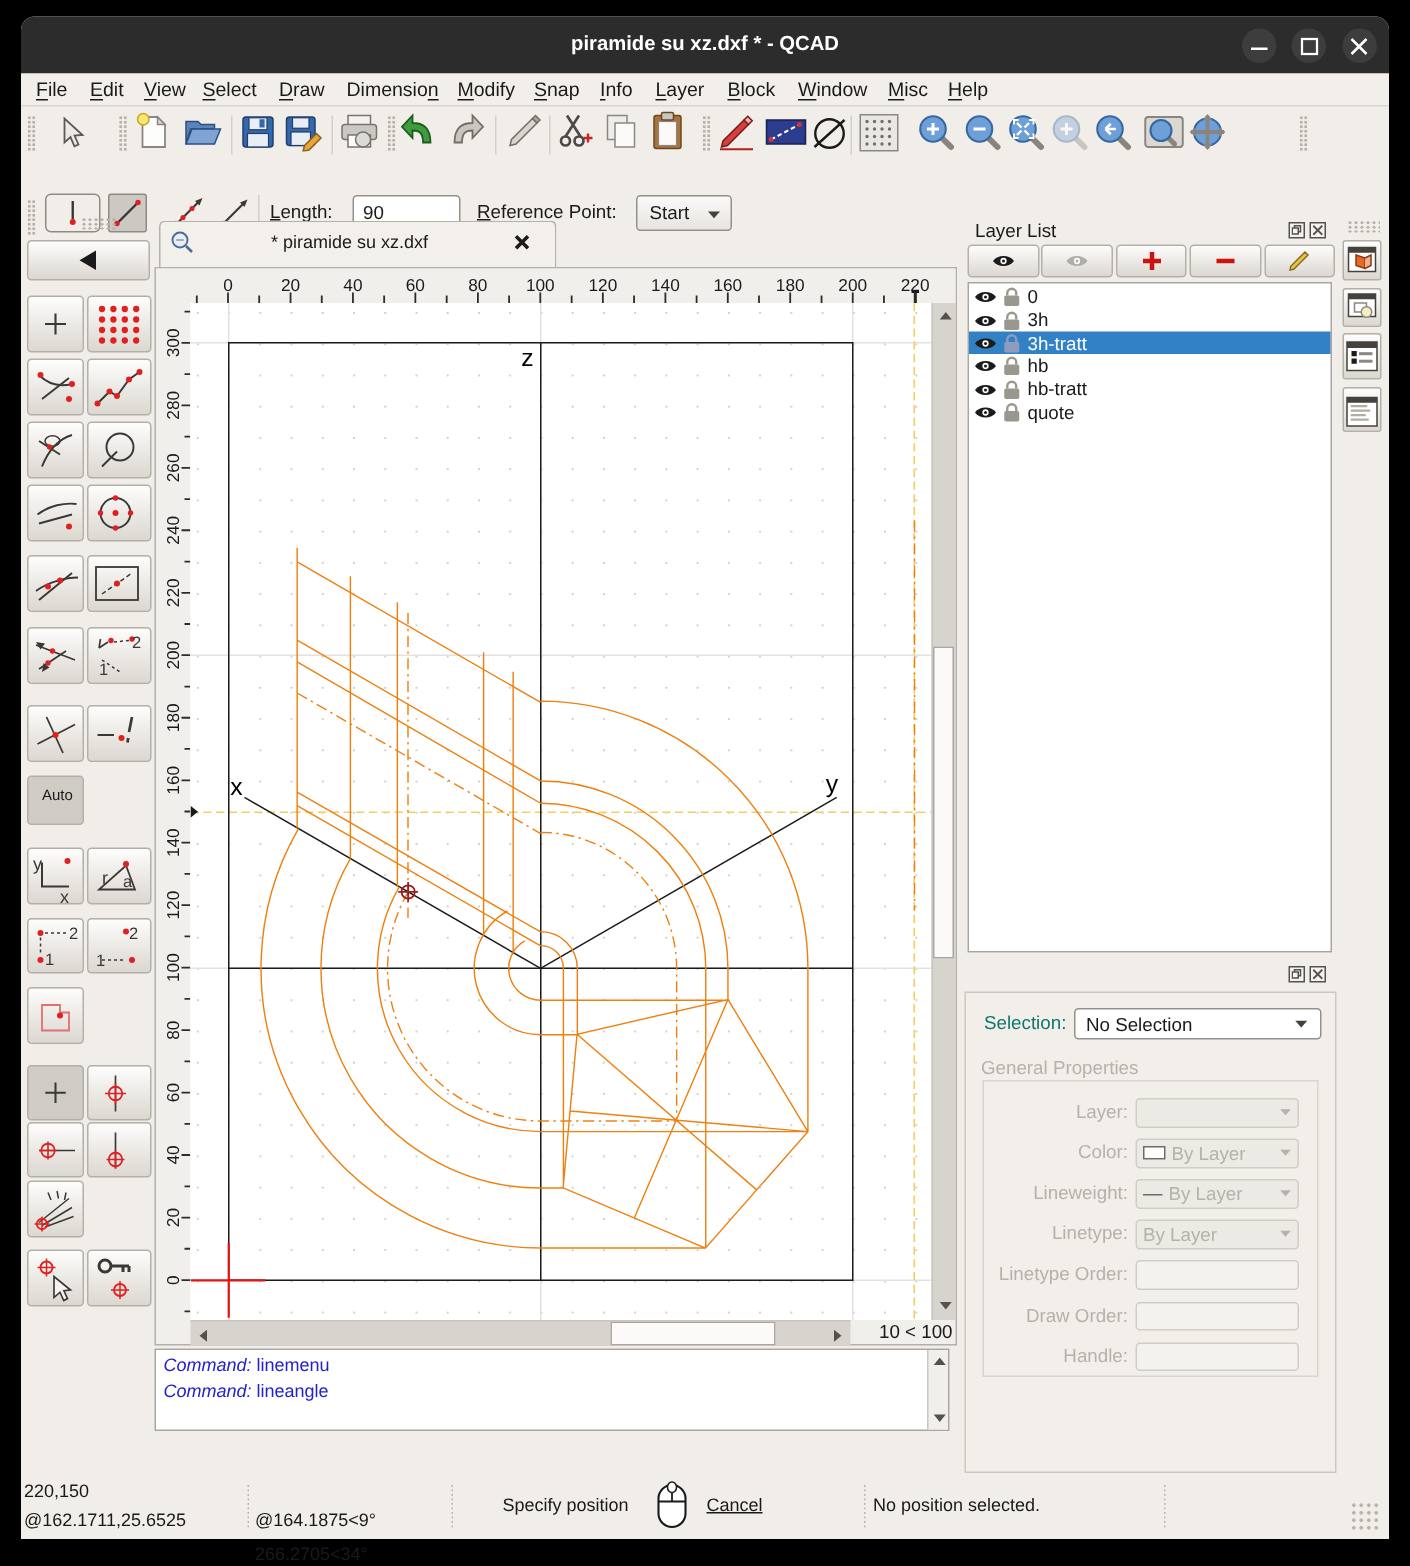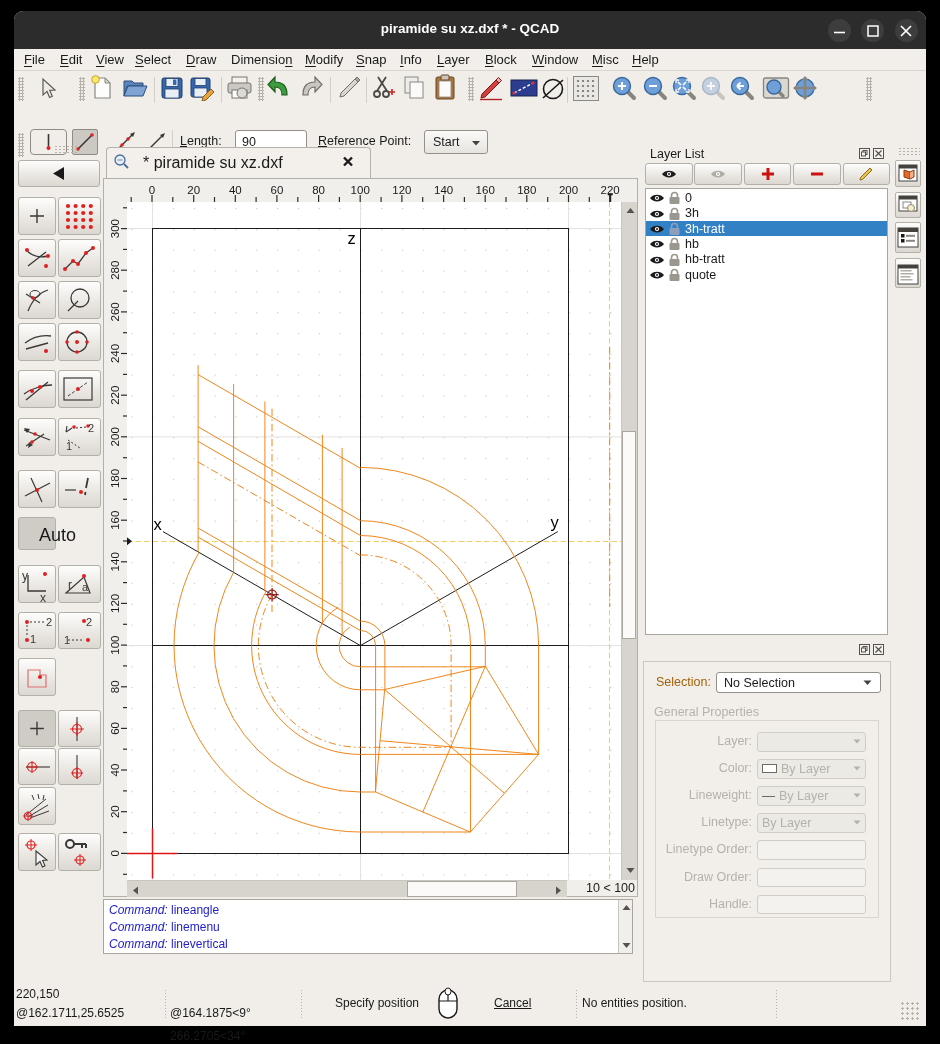--- a/index.html
+++ b/index.html
@@ -356,21 +356,21 @@
         <path d="M7 26 L32 13 M13 8 L24 32" stroke="#3a3836" stroke-width="1.2"></path>
         <circle cx="19" cy="20" r="2" fill="#e02020"></circle>
       </svg>
       <div class="btn" style="left:43.6px;top:327px;width:43px;height:38px;"></div>
       <svg class="abs" style="left:43.6px;top:327px;" width="43" height="38" viewBox="0 0 43 38">
         <path d="M7 20 L18 20" stroke="#3a3836" stroke-width="1.2"></path>
         <circle cx="23" cy="22" r="2" fill="#e02020"></circle>
         <path d="M30 8 L28 18 M27.5 22 L27 25" stroke="#3a3836" stroke-width="1.8"></path>
       </svg>
       <div class="btn pressed" style="left:4px;top:374px;width:38px;height:33px;"></div>
-      <div class="abs" style="left:25px;top:382px;font-size:18px;color:#1a1a1a;">Auto</div>
+      <div class="abs" style="left:14px;top:382px;font-size:10px;color:#1a1a1a;">Auto</div>
       <div class="btn" style="left:4px;top:422px;width:38px;height:38px;"></div>
       <svg class="abs" style="left:4px;top:422px;" width="38" height="38" viewBox="0 0 38 38">
         <path d="M10 10 L10 26 L28 26" stroke="#3a3836" stroke-width="1.3" fill="none"></path>
         <text x="4" y="15" font-size="12" fill="#3a3836">y</text>
         <text x="22" y="37" font-size="12" fill="#3a3836">x</text>
         <circle cx="27" cy="9" r="2" fill="#e02020"></circle>
       </svg>
       <div class="btn" style="left:43.6px;top:422px;width:43px;height:38px;"></div>
       <svg class="abs" style="left:43.6px;top:422px;" width="43" height="38" viewBox="0 0 43 38">
         <path d="M8 28 L32 28 L26 12 Z" stroke="#3a3836" stroke-width="1.2" fill="none"></path>
@@ -443,21 +443,21 @@
       </svg>
     </div>
   <div id="mdi">
     <div id="tabbar">
       <div class="abs" style="left:3px;top:4px;width:265px;height:31px;background:#f3f0eb;border:1px solid #b5b2ab;border-bottom:none;border-radius:4px 4px 0 0;"></div>
       <svg class="abs" style="left:9px;top:9px;" width="19" height="19" viewBox="0 0 19 19">
         <circle cx="8" cy="8" r="5" fill="#e8eef6" stroke="#4a6d99" stroke-width="1.3"></circle>
         <line x1="12" y1="12" x2="16" y2="16" stroke="#4a6d99" stroke-width="1.8"></line>
           <line x1="5.5" y1="8" x2="10.5" y2="8" stroke="#4a6d99" stroke-width="0.8"></line>
       </svg>
-      <div class="abs" style="left:40px;top:11px;width:180px;text-align:left;font-size:16px;color:#1a1a1a;">* piramide su xz.dxf</div>
+      <div class="abs" style="left:40px;top:11px;width:180px;text-align:center;font-size:12px;color:#1a1a1a;">* piramide su xz.dxf</div>
       <svg class="abs" style="left:238px;top:11px;" width="14" height="14" viewBox="0 0 14 14">
         <path d="M3 3.5 L11 11.5 M11 3.5 L3 11.5" stroke="#1c1b1a" stroke-width="2.4"></path>
       </svg>
     </div>
     <div id="view">
 
       <div id="hruler" class="abs" style="left:0;top:0;width:533px;height:23px;background:#f1efeb;">
           <svg class="abs" style="left:0;top:0;" width="533" height="23" viewBox="0 0 533 23">
             <line x1="27.2" y1="18" x2="27.2" y2="23" stroke="#2e2c29" stroke-width="1.2"></line>
             <line x1="503.7" y1="15.5" x2="508.7" y2="15.5" stroke="#1a1a1a" stroke-width="1.6"></line>
@@ -617,23 +617,22 @@
           </svg>
         <div class="abs" style="left:280px;top:0px;width:110px;height:16px;background:#fbfaf8;border:1px solid #aaa7a1;"></div>
         <svg class="abs" style="left:428px;top:5px;" width="7" height="9">
             <path d="M1 0.5 L6 4.5 L1 8.5 Z" fill="#55524e"></path>
           </svg>
       </div>
       <div class="abs" style="left:482px;top:702px;width:50px;height:16px;font-size:12.5px;color:#1a1a1a;">10 &lt; 100</div>
     </div>
 
     <div class="abs" style="left:0;top:756px;width:530px;height:55px;background:#fff;border:1px solid #a9a6a0;font-size:12px;color:#2222cc;">
+      <div style="margin:3px 0 0 5px;"><i>Command: </i>linemenu</div>
       <div style="margin:3px 0 0 5px;"><i>Command: </i>lineangle</div>
-      <div style="margin:3px 0 0 5px;"><i>Command: </i>linemenu</div>
-      <div style="margin:3px 0 0 5px;"><i>Command: </i>linevertical</div>
       <div class="abs" style="left:514px;top:0;width:14px;height:53px;background:#f1efeb;border-left:1px solid #c9c6c0;">
         <svg class="abs" style="left:3px;top:4px;" width="9" height="7">
             <path d="M0.5 6 L4.5 1 L8.5 6 Z" fill="#55524e"></path>
           </svg>
         <svg class="abs" style="left:3px;top:42px;" width="9" height="7">
             <path d="M0.5 1 L4.5 6 L8.5 1 Z" fill="#55524e"></path>
           </svg>
       </div>
     </div>
 
@@ -739,21 +738,21 @@
       <div class="abs" style="left:219px;top:501px;width:11px;height:11px;border:1px solid #55524e;background:#f5f3ef;"></div>
       <div class="abs" style="left:233px;top:501px;width:11px;height:11px;border:1px solid #55524e;background:#f5f3ef;"></div>
       <svg class="abs" style="left:221px;top:503px;" width="7" height="7">
         <rect x="2" y="0.5" width="4" height="4" fill="none" stroke="#55524e"></rect>
         <rect x="0.5" y="2" width="4" height="4" fill="#f5f3ef" stroke="#55524e"></rect>
       </svg>
       <svg class="abs" style="left:235px;top:503px;" width="7" height="7">
         <path d="M0.5 0.5 L6.5 6.5 M6.5 0.5 L0.5 6.5" stroke="#55524e" stroke-width="1.2"></path>
       </svg>
       <div class="abs" style="left:3px;top:518px;width:248px;height:321px;background:#f2efeb;border:1px solid #cbc8c2;"></div>
-      <div class="abs" style="left:16px;top:532px;font-size:12.5px;color:#a16207;">Selection:</div>
+      <div class="abs" style="left:16px;top:532px;font-size:12.5px;color:#0f766e;">Selection:</div>
       <div class="abs" style="left:76px;top:529px;width:165px;height:21px;background:#fff;border:1px solid #94918b;border-radius:3px;font-size:12.5px;color:#1a1a1a;padding:2.5px 0 0 7px;">No Selection</div>
       <svg class="abs" style="left:222px;top:536px;" width="11" height="8" viewBox="0 0 11 8">
         <path d="M1.5 1.5 L5.5 6 L9.5 1.5 Z" fill="#45423e"></path>
       </svg>
       <div class="abs dis" style="left:14px;top:562px;font-size:12.5px;">General Properties</div>
       <div class="abs" style="left:15px;top:577px;width:224px;height:198px;border:1px solid #d8d5cf;"></div>
       <div class="abs dis" style="left:0;top:591.0px;width:112px;text-align:right;font-size:12.5px;">Layer:</div>
       <div class="abs" style="left:117px;top:589.0px;width:109px;height:19.5px;background:#eceae5;border:1px solid #d0cdc6;border-radius:3px;"></div>
       <svg class="abs" style="left:212px;top:595.0px;" width="10" height="8" viewBox="0 0 10 8">
         <path d="M1.5 1.5 L5 5.5 L8.5 1.5 Z" fill="#b5b1ab"></path>
@@ -824,19 +823,19 @@
       <div class="vdots" style="left:151px;"></div>
       <div class="abs" style="left:156px;top:1px;margin-top:45px;">266.2705&lt;34°</div>
       <div class="abs" style="left:156px;top:23px;text-align:right;">@164.1875&lt;9°</div>
       <div class="vdots" style="left:287px;"></div>
       <div class="abs" style="left:321px;top:13px;">Specify position</div>
       <svg class="abs" style="left:423px;top:2px;" width="22" height="38" viewBox="0 0 22 38">
         <path d="M2 14 a9 9 0 0 1 18 0 v10 a9 9 0 0 1 -18 0 Z" fill="#fff" stroke="#1a1a1a" stroke-width="1.4"></path>
         <path d="M2 16 h18 M11 5 v11" stroke="#1a1a1a" stroke-width="1.2"></path>
         <ellipse cx="11" cy="6.5" rx="3" ry="3.5" fill="#fff" stroke="#1a1a1a"></ellipse>
       </svg>
-      <div class="abs" style="left:480px;top:13px;text-decoration:underline;">Cancel</div>
+      <div class="abs" style="left:457px;top:13px;text-decoration:underline;">Cancel</div>
       <div class="vdots" style="left:562px;"></div>
-      <div class="abs" style="left:568px;top:13px;">No entities position.</div>
+      <div class="abs" style="left:568px;top:13px;">No position selected.</div>
       <div class="vdots" style="left:762px;"></div>
       <div class="grip" style="left:886px;top:18px;width:20px;height:20px;background-size:5px 5px;"></div>
     </div>
 </div>
 
 </body></html>

